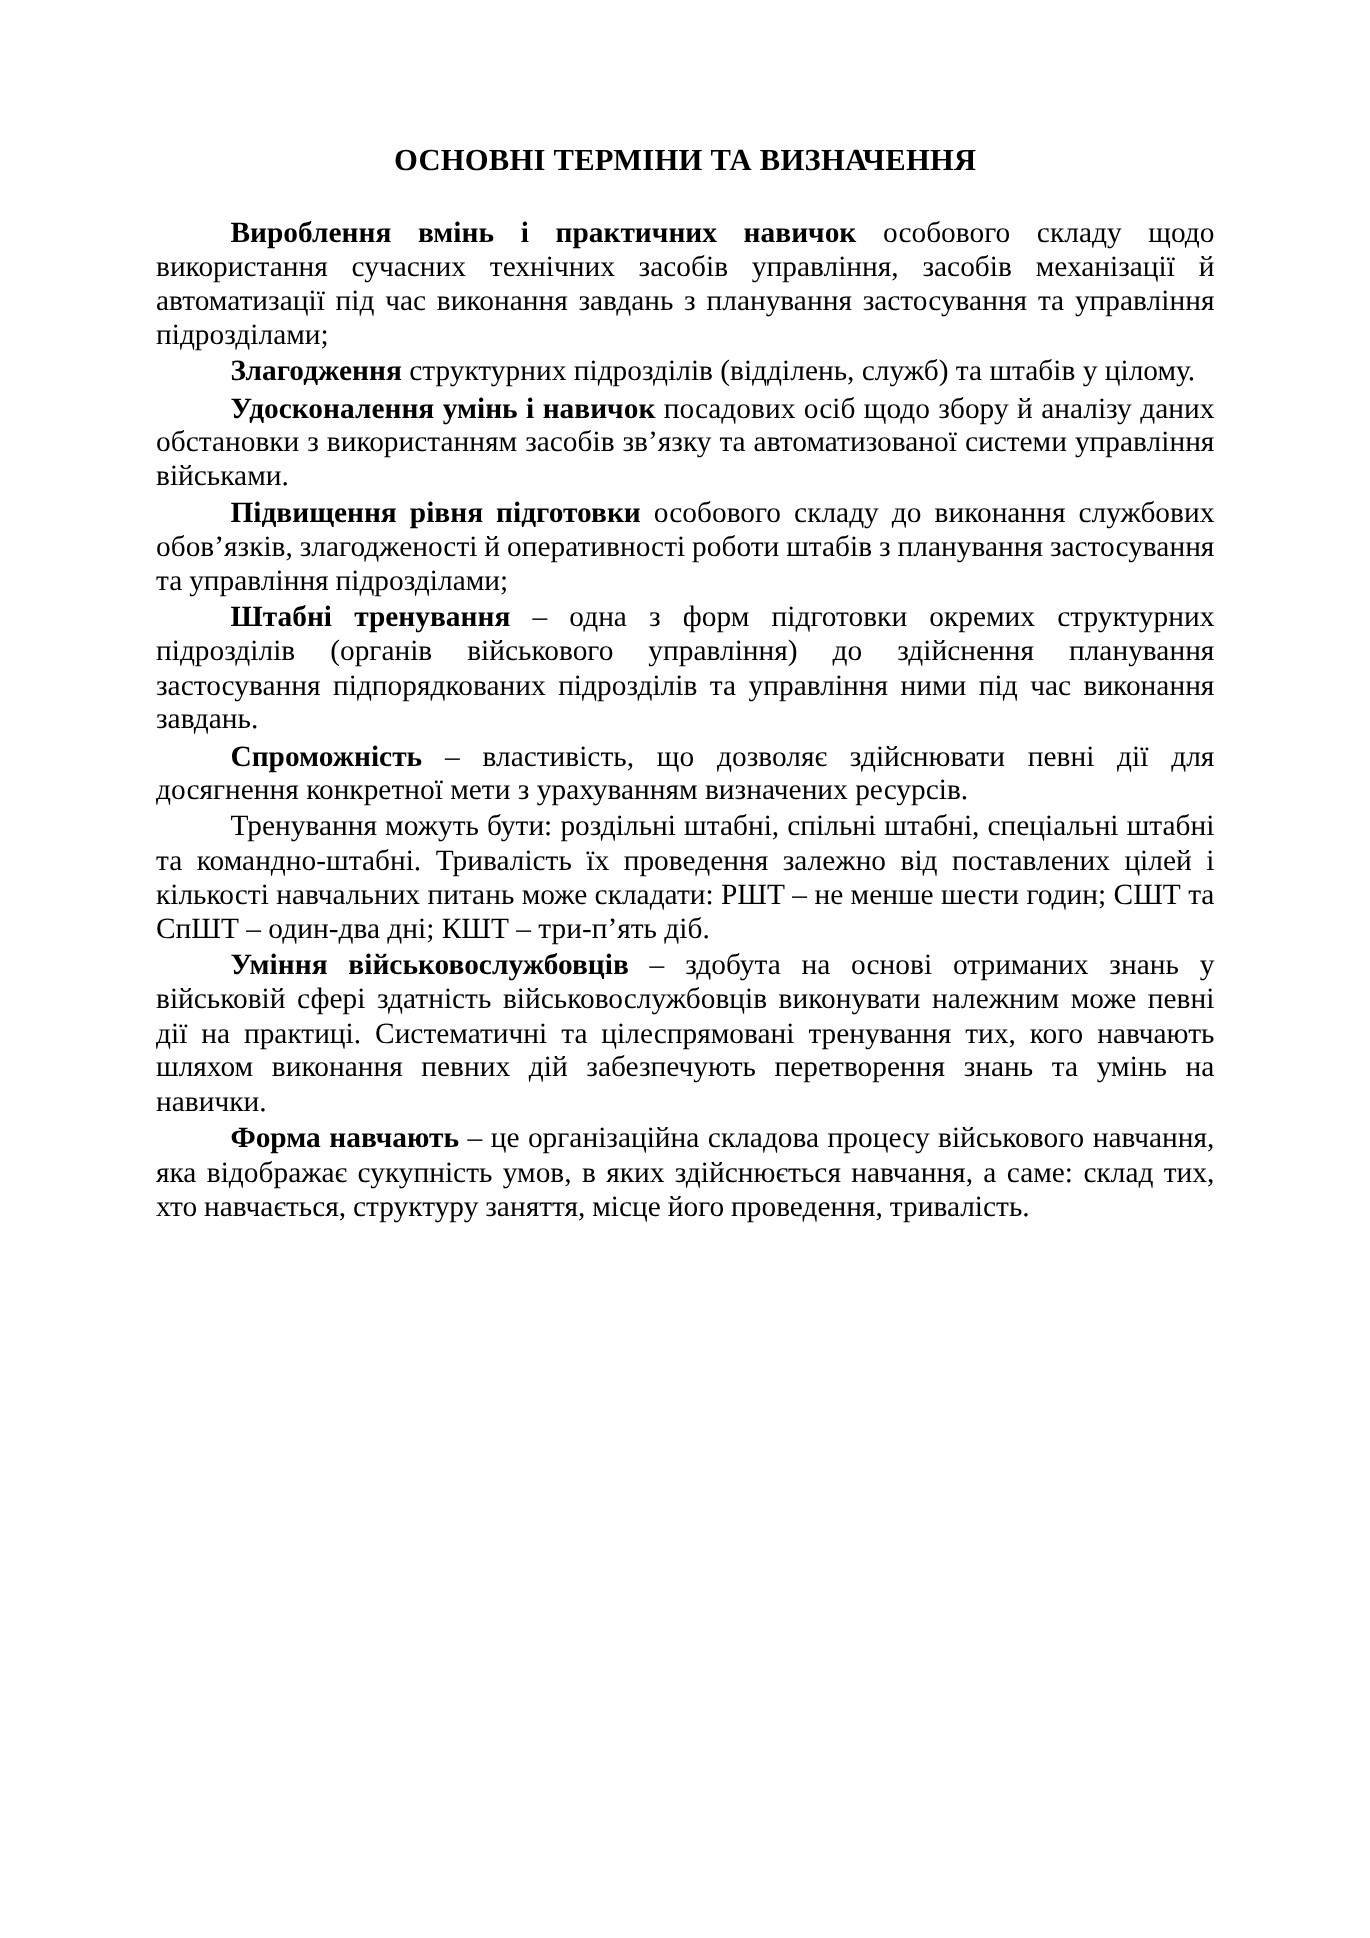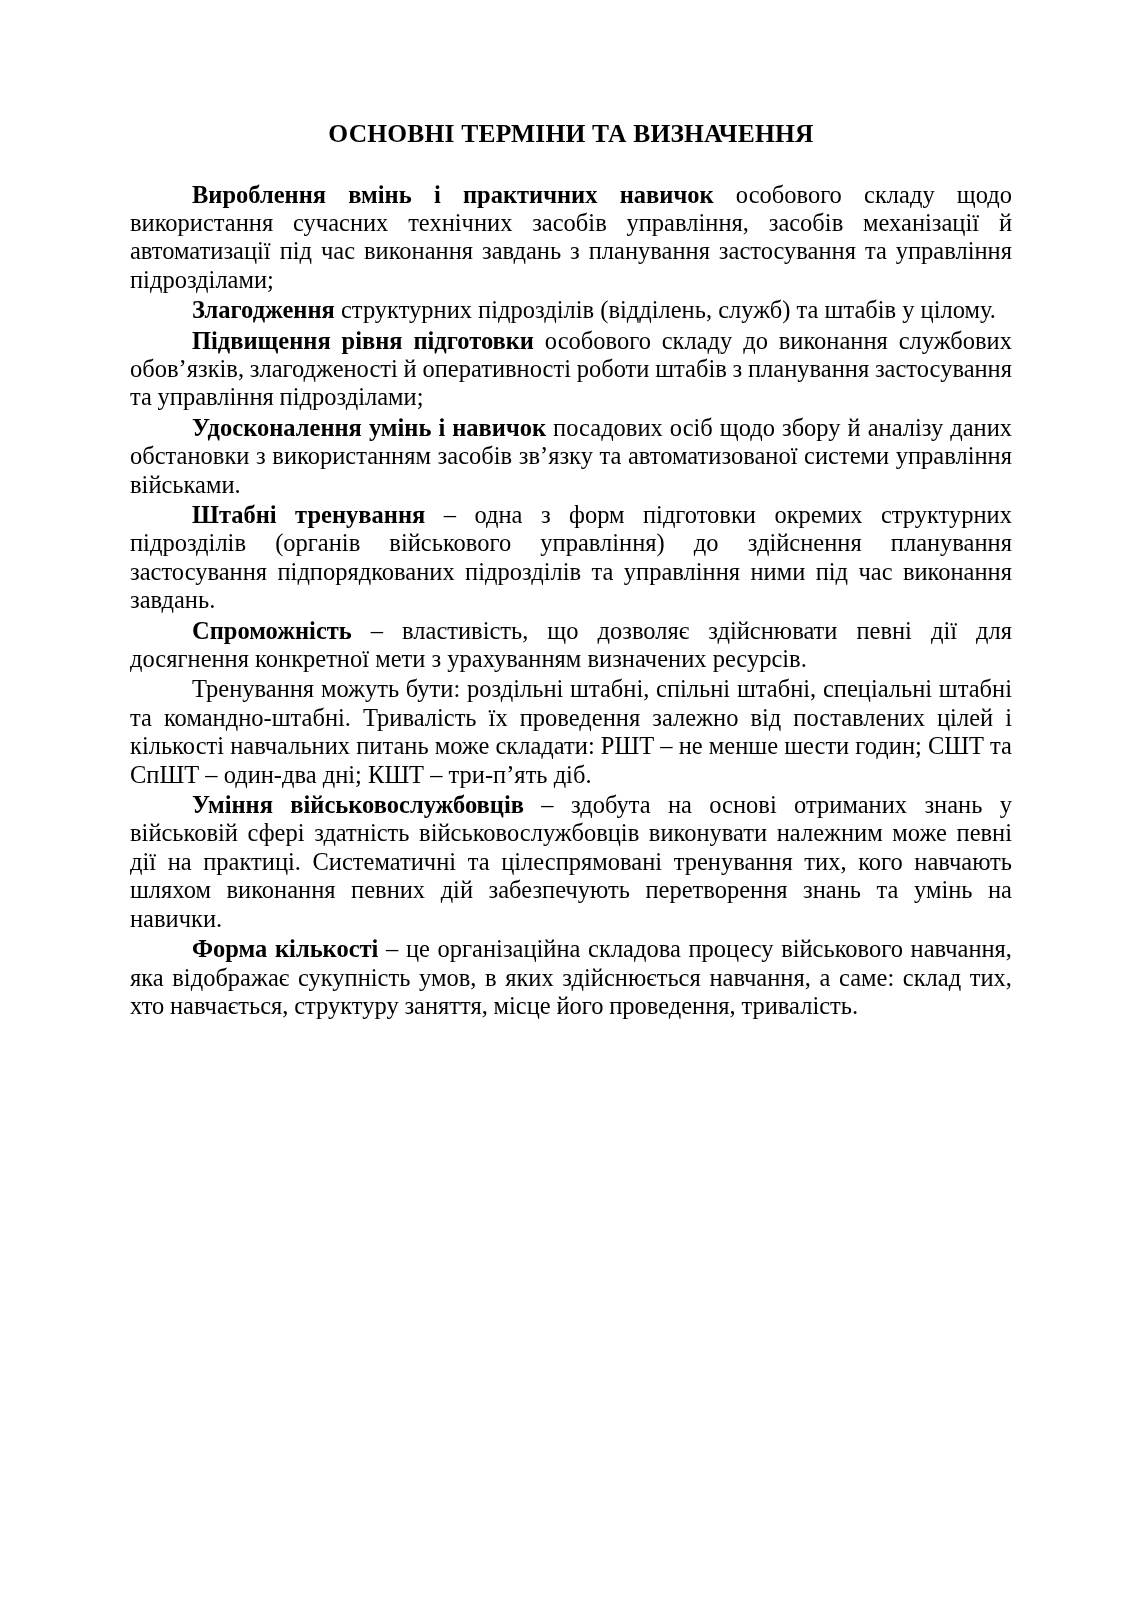--- a/index.html
+++ b/index.html
@@ -81,45 +81,45 @@
     <p class="para">
       <span class="term">Вироблення вмінь і практичних навичок</span><span> особового складу щодо використання сучасних технічних засобів управління, засобів механізації й автоматизації під час виконання завдань з планування застосування та управління підрозділами;</span>
     </p>
 
     <p class="para">
       <span class="term">Злагодження</span><span> структурних підрозділів (відділень, служб) та штабів у цілому.</span>
     </p>
 
 
     <p class="para tight">
-      <span class="term">Підвищення рівня підготовки</span><span> особового складу до виконання службових обов’язків, злагодженості й оперативності роботи штабів з планування застосування та управління підрозділами;</span>
+      <span class="term">Удосконалення умінь і навичок</span><span> посадових осіб щодо збору й аналізу даних обстановки з використанням засобів зв’язку та автоматизованої системи управління військами.</span>
     </p>
 
     <p class="para tight">
-      <span class="term">Удосконалення умінь і навичок</span><span> посадових осіб щодо збору й аналізу даних обстановки з використанням засобів зв’язку та автоматизованої системи управління військами.</span>
+      <span class="term">Підвищення рівня підготовки</span><span> особового складу до виконання службових обов’язків, злагодженості й оперативності роботи штабів з планування застосування та управління підрозділами;</span>
     </p>
 
     <p class="para">
       <span class="term">Штабні тренування</span><span> – одна з форм підготовки окремих структурних підрозділів (органів військового управління) до здійснення планування застосування підпорядкованих підрозділів та управління ними під час виконання завдань.</span>
     </p>
 
     <p class="para">
       <span class="term">Спроможність</span><span> – властивість, що дозволяє здійснювати певні дії для досягнення конкретної мети з урахуванням визначених ресурсів.</span>
     </p>
 
     <p class="para">
       <span class="term"></span><span>Тренування можуть бути: роздільні штабні, спільні штабні, спеціальні штабні та командно-штабні. Тривалість їх проведення залежно від поставлених цілей і кількості навчальних питань може складати:   РШТ – не менше шести годин; СШТ та СпШТ – один-два дні; КШТ – три-п’ять діб.</span>
     </p>
 
 
     <p class="para tight">
       <span class="term">Уміння військовослужбовців</span><span> – здобута на основі отриманих знань у військовій сфері здатність військовослужбовців виконувати належним може певні дії на практиці. Систематичні та цілеспрямовані тренування тих, кого навчають шляхом виконання певних дій забезпечують перетворення знань та умінь на навички.</span>
     </p>
 
     <p class="para tight">
-      <span class="term">Форма кількості</span><span> – це організаційна складова процесу військового навчання, яка відображає сукупність умов, в яких здійснюється навчання, а саме: склад тих, хто навчається, структуру заняття, місце його проведення, тривалість.</span>
+      <span class="term">Форма навчають</span><span> – це організаційна складова процесу військового навчання, яка відображає сукупність умов, в яких здійснюється навчання, а саме: склад тих, хто навчається, структуру заняття, місце його проведення, тривалість.</span>
     </p>
 
   </div>
 
   <div class="page-number">6</div>
 
 </div>
 
 </body></html>

